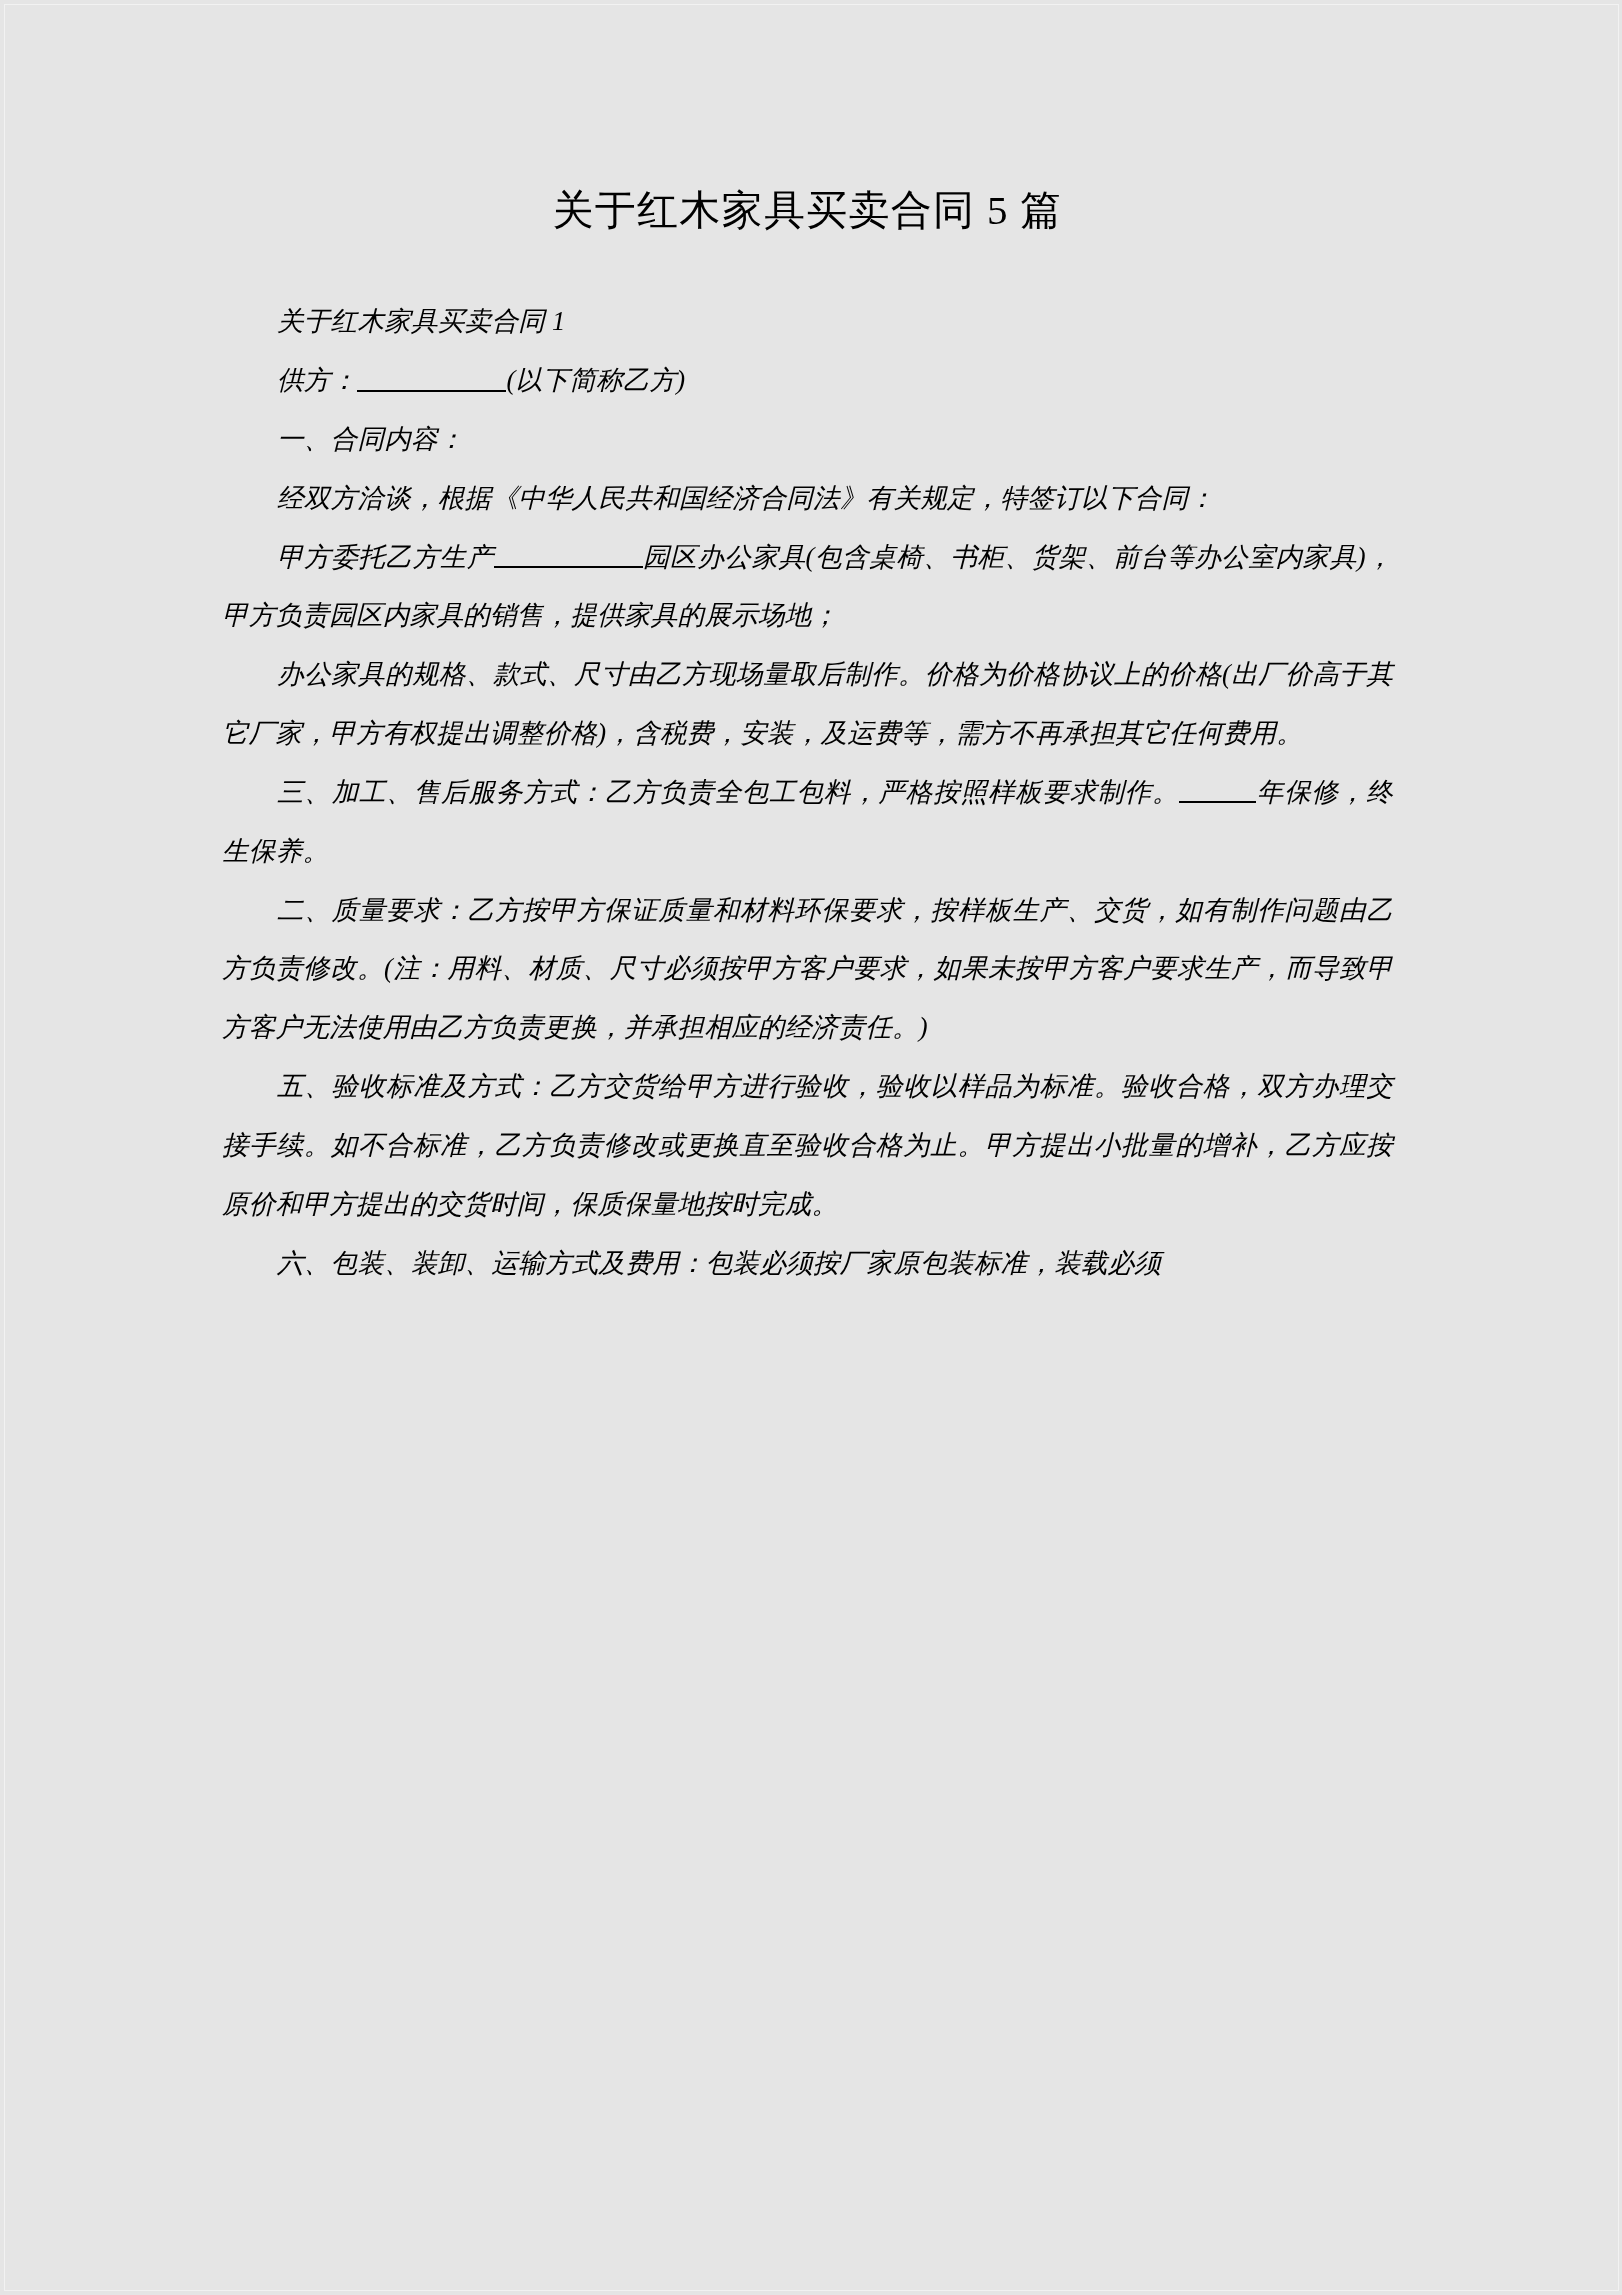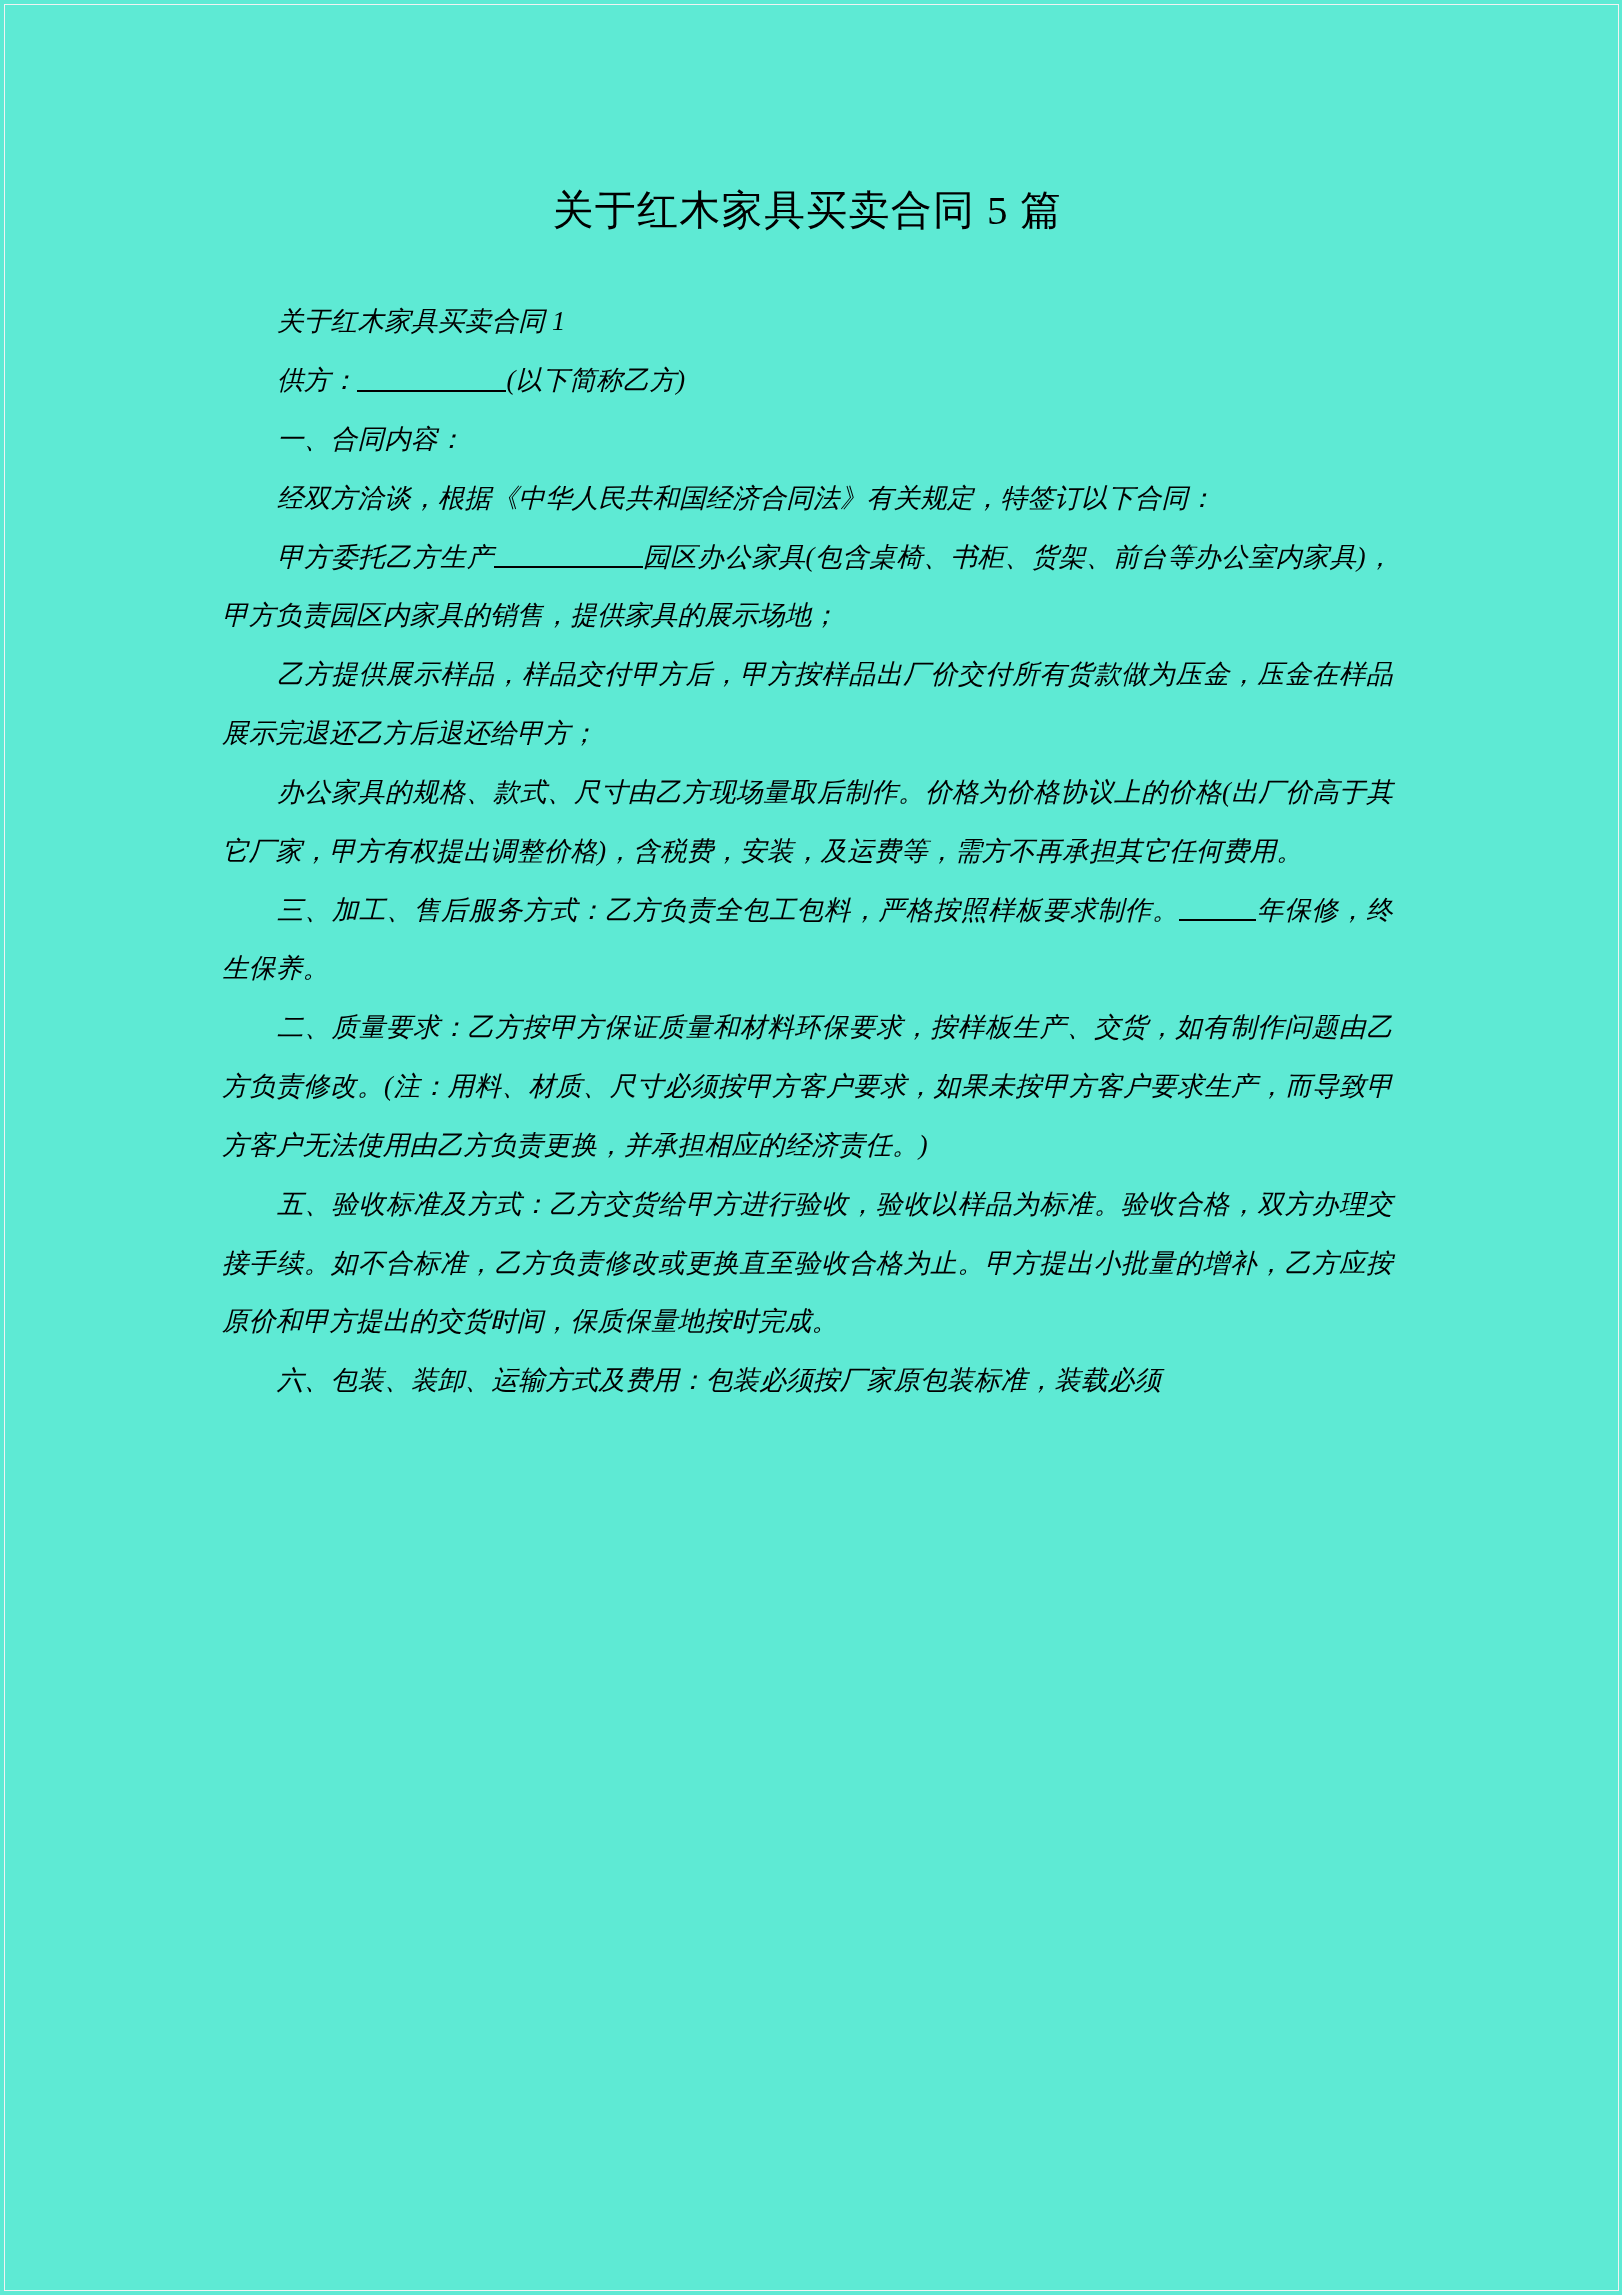--- a/index.html
+++ b/index.html
@@ -4,21 +4,21 @@
 <style>
   html, body {
     margin: 0;
     padding: 0;
     background: #ffffff;
   }
   .page {
     position: relative;
     width: 1623px;
     height: 2295px;
-    background: #5eead4;
+    background: #e5e5e5;
     box-sizing: border-box;
     overflow: hidden;
     font-family: "Liberation Serif", "DejaVu Serif", serif;
     color: #000000;
   }
   
   .page-edge {
     position: absolute;
     left: 3.9px; top: 3.9px; right: 3.9px; bottom: 3.9px;
     border: 1.3px solid #f2f2f2;
@@ -81,21 +81,20 @@
 
 
       <p class="para indent"><span>供方：</span><span class="blank-wide w-med"></span><span>(以下简称乙方)</span></p>
 
       <p class="para indent">一、合同内容：</p>
 
       <p class="para indent">经双方洽谈，根据《中华人民共和国经济合同法》有关规定，特签订以下合同：</p>
 
       <p class="para indent"><span>甲方委托乙方生产</span><span class="blank-wide w-med"></span><span>园区办公家具(包含桌椅、书柜、货架、前台等办公室内家具)，甲方负责园区内家具的销售，提供家具的展示场地；</span></p>
 
-      <p class="para indent">乙方提供展示样品，样品交付甲方后，甲方按样品出厂价交付所有货款做为压金，压金在样品展示完退还乙方后退还给甲方；</p>
 
       <p class="para indent">办公家具的规格、款式、尺寸由乙方现场量取后制作。价格为价格协议上的价格(出厂价高于其它厂家，甲方有权提出调整价格)，含税费，安装，及运费等，需方不再承担其它任何费用。</p>
 
       <p class="para indent"><span>三、加工、售后服务方式：乙方负责全包工包料，严格按照样板要求制作。</span><span class="blank-wide w-short"></span><span>年保修，终生保养。</span></p>
 
       <p class="para indent">二、质量要求：乙方按甲方保证质量和材料环保要求，按样板生产、交货，如有制作问题由乙方负责修改。(注：用料、材质、尺寸必须按甲方客户要求，如果未按甲方客户要求生产，而导致甲方客户无法使用由乙方负责更换，并承担相应的经济责任。)</p>
 
 
       <p class="para indent">五、验收标准及方式：乙方交货给甲方进行验收，验收以样品为标准。验收合格，双方办理交接手续。如不合标准，乙方负责修改或更换直至验收合格为止。甲方提出小批量的增补，乙方应按原价和甲方提出的交货时间，保质保量地按时完成。</p>
 

